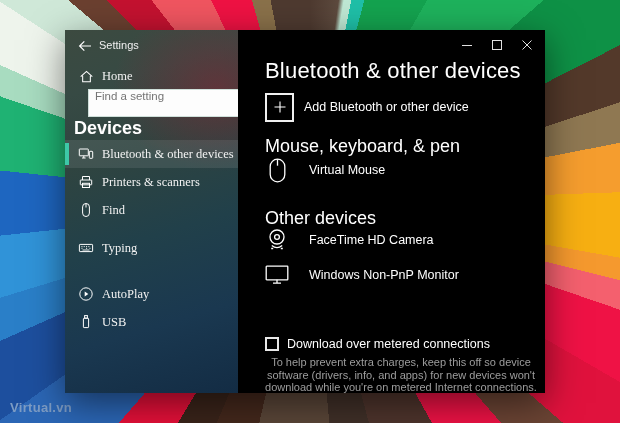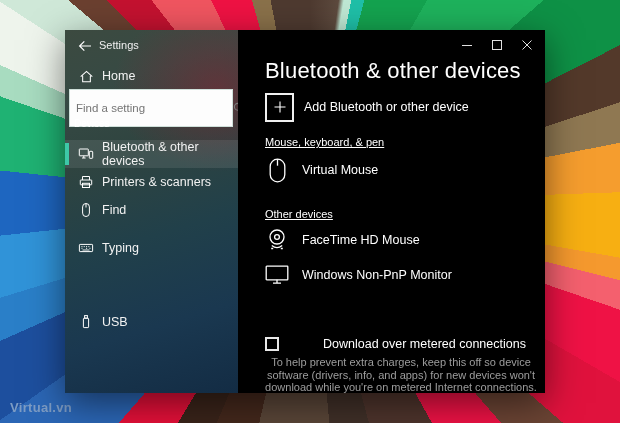--- a/index.html
+++ b/index.html
@@ -64,34 +64,34 @@
   .sidebar {
     position:relative; width:173px; height:100%;
     background:
       radial-gradient(150px 120px at 88% 16%, rgba(130,38,52,.55), rgba(130,38,52,0) 70%),
       linear-gradient(163deg, #3c4a40 0%, #374a44 16%, #2f4440 34%, #21404a 56%, #1a3850 78%, #132c44 100%);
   }
   .back-btn { position:absolute; left:10px; top:6px; width:20px; height:20px; cursor:default; display:flex; align-items:center; justify-content:center; }
   .win-title { position:absolute; left:34px; top:9px; font-size:11px; color:#f0f0f0; }
 
   .home-row { position:absolute; left:0; top:32px; width:100%; height:28px; display:flex; align-items:center; padding-left:13px; }
-  .home-row .lbl, .side-item .lbl { font-size:12.5px; margin-left:8px; color:#f2f2f2; }
+  .home-row .lbl, .side-item .lbl { font-size:12.5px; margin-left:8px; color:#f2f2f2;font-family:Liberation Serif, serif; }
   .side-icon { width:16px; height:16px; flex:0 0 16px; display:flex; align-items:center; justify-content:center; }
 
   .search-box {
-    position:absolute; left:4px; top:59px; width:164px; height:38px;
-    background:#fdfdfd; border:1px solid #cfe0da; display:flex; align-items:center;
+    position:absolute; left:23px; top:59px; width:164px; height:28px;
+    background:#fdfdfd; border:1px solid #cfe0da; display:flex; align-items:flex-start;
   }
   .search-box input {
     flex:1; border:none; outline:none; background:transparent;
     font-size:11.5px; color:#5c5c5c; padding-left:6px; font-family:inherit;
   }
   .search-box .mag { flex:0 0 18px; display:flex; align-items:center; justify-content:center; }
 
-  .side-header { position:absolute; left:9px; top:88px; font-size:10px; font-weight:normal; color:#fff; }
+  .side-header { position:absolute; left:9px; top:88px; font-size:18px; font-weight:bold; color:#fff; }
 
   .side-item {
     position:absolute; left:0; width:100%; height:28px;
     display:flex; align-items:center; padding-left:13px; cursor:default;
   }
   .side-item.selected { background:rgba(255,255,255,.09); }
   .side-item.selected::before {
     content:""; position:absolute; left:0; top:3px; bottom:3px; width:4px;
     background:var(--accent,#3ec8a8);
   }
@@ -106,26 +106,26 @@
     font-size:22px; font-weight:300; letter-spacing:.2px; color:#fff;
   }
 
   .add-row { position:absolute; left:27px; top:62px; height:30px; display:flex; align-items:center; cursor:default; }
   .add-box {
     width:29px; height:29px; border:2px solid #f0f0f0;
     display:flex; align-items:center; justify-content:center;
   }
   .add-label { margin-left:10px; font-size:12.5px; color:#fff; }
 
-  .section-h { position:absolute; left:27px; font-size:11px; color:#fff;text-decoration:underline; }
+  .section-h { position:absolute; left:27px; font-size:18px; color:#fff; }
   .dev-row { position:absolute; left:27px; display:flex; align-items:center; cursor:default; }
   .dev-icon { width:24px; display:flex; align-items:center; justify-content:center; }
-  .dev-name { margin-left:13px; font-size:12.5px; color:#fff; }
-
-  .metered-row { position:absolute; left:27px; top:307px; display:flex; align-items:center; cursor:default;gap:36px; }
+  .dev-name { margin-left:20px; font-size:12.5px; color:#fff; }
+
+  .metered-row { position:absolute; left:27px; top:307px; display:flex; align-items:center; cursor:default; }
   .checkbox { width:14px; height:14px; border:2px solid #e8e8e8; background:transparent; }
   .metered-label { margin-left:8px; font-size:12.5px; color:#fff; }
   .metered-desc {
     position:absolute; left:27px; top:326px; width:272px;
     font-size:11px; line-height:12.5px; color:#9d9d9d;text-align:center;
   }
 
   svg { display:block; }
 </style>
 </head>
@@ -204,20 +204,29 @@
       <span class="side-icon">
         <svg width="16" height="16" viewBox="0 0 16 16" stroke="#fff" fill="none">
             <rect x="1.4" y="4.4" width="13.2" height="7.2" rx="0.7" stroke-width="1"></rect>
             <path d="M3.4 6.6h1.1M5.7 6.6h1.1M8 6.6h1.1M10.3 6.6h1.1M3.4 8.3h1.1M8 8.3h1.1M11.4 8.3h1.1M4.5 10h7" stroke-width="0.9"></path>
           </svg>
       </span>
       <span class="lbl">Typing</span>
     </div>
 
 
+    <div class="side-item" style="top:250px">
+      <span class="side-icon">
+        <svg width="16" height="16" viewBox="0 0 16 16">
+            <circle cx="8" cy="8" r="6.2" stroke="#fff" stroke-width="1" fill="none"></circle>
+            <path d="M6.7 5.6l3.6 2.4-3.6 2.4z" fill="#fff"></path>
+          </svg>
+      </span>
+      <span class="lbl">AutoPlay</span>
+    </div>
 
     <div class="side-item" style="top:278px">
       <span class="side-icon">
         <svg width="16" height="16" viewBox="0 0 16 16" stroke="#fff" stroke-width="1" fill="none">
             <rect x="5.4" y="4.2" width="5.2" height="9.4" rx="0.7"></rect>
             <rect x="6.6" y="1.6" width="2.8" height="2.6"></rect>
           </svg>
       </span>
       <span class="lbl">USB</span>
     </div>
@@ -276,21 +285,21 @@
 
     <div class="dev-row" style="top:194px; height:32px">
       <span class="dev-icon">
         <svg width="24" height="26" viewBox="0 0 24 26" stroke="#fff" stroke-width="1.3" fill="none">
             <circle cx="12" cy="10" r="7"></circle>
             <circle cx="12" cy="10" r="2.4"></circle>
             <path d="M6.8 18.5q5.2 4.4 10.4 0"></path>
             <path d="M6.2 21.5h2M15.8 21.5h2"></path>
           </svg>
       </span>
-      <span class="dev-name">FaceTime HD Mouse</span>
+      <span class="dev-name">FaceTime HD Camera</span>
     </div>
 
     <div class="dev-row" style="top:231px; height:28px">
       <span class="dev-icon">
         <svg width="24" height="20" viewBox="0 0 24 20" stroke="#fff" stroke-width="1.3" fill="none">
             <rect x="1.2" y="1.2" width="21.6" height="13.6" rx="0.6"></rect>
             <path d="M12 14.8v3M8 18.2h8"></path>
           </svg>
       </span>
       <span class="dev-name">Windows Non-PnP Monitor</span>

